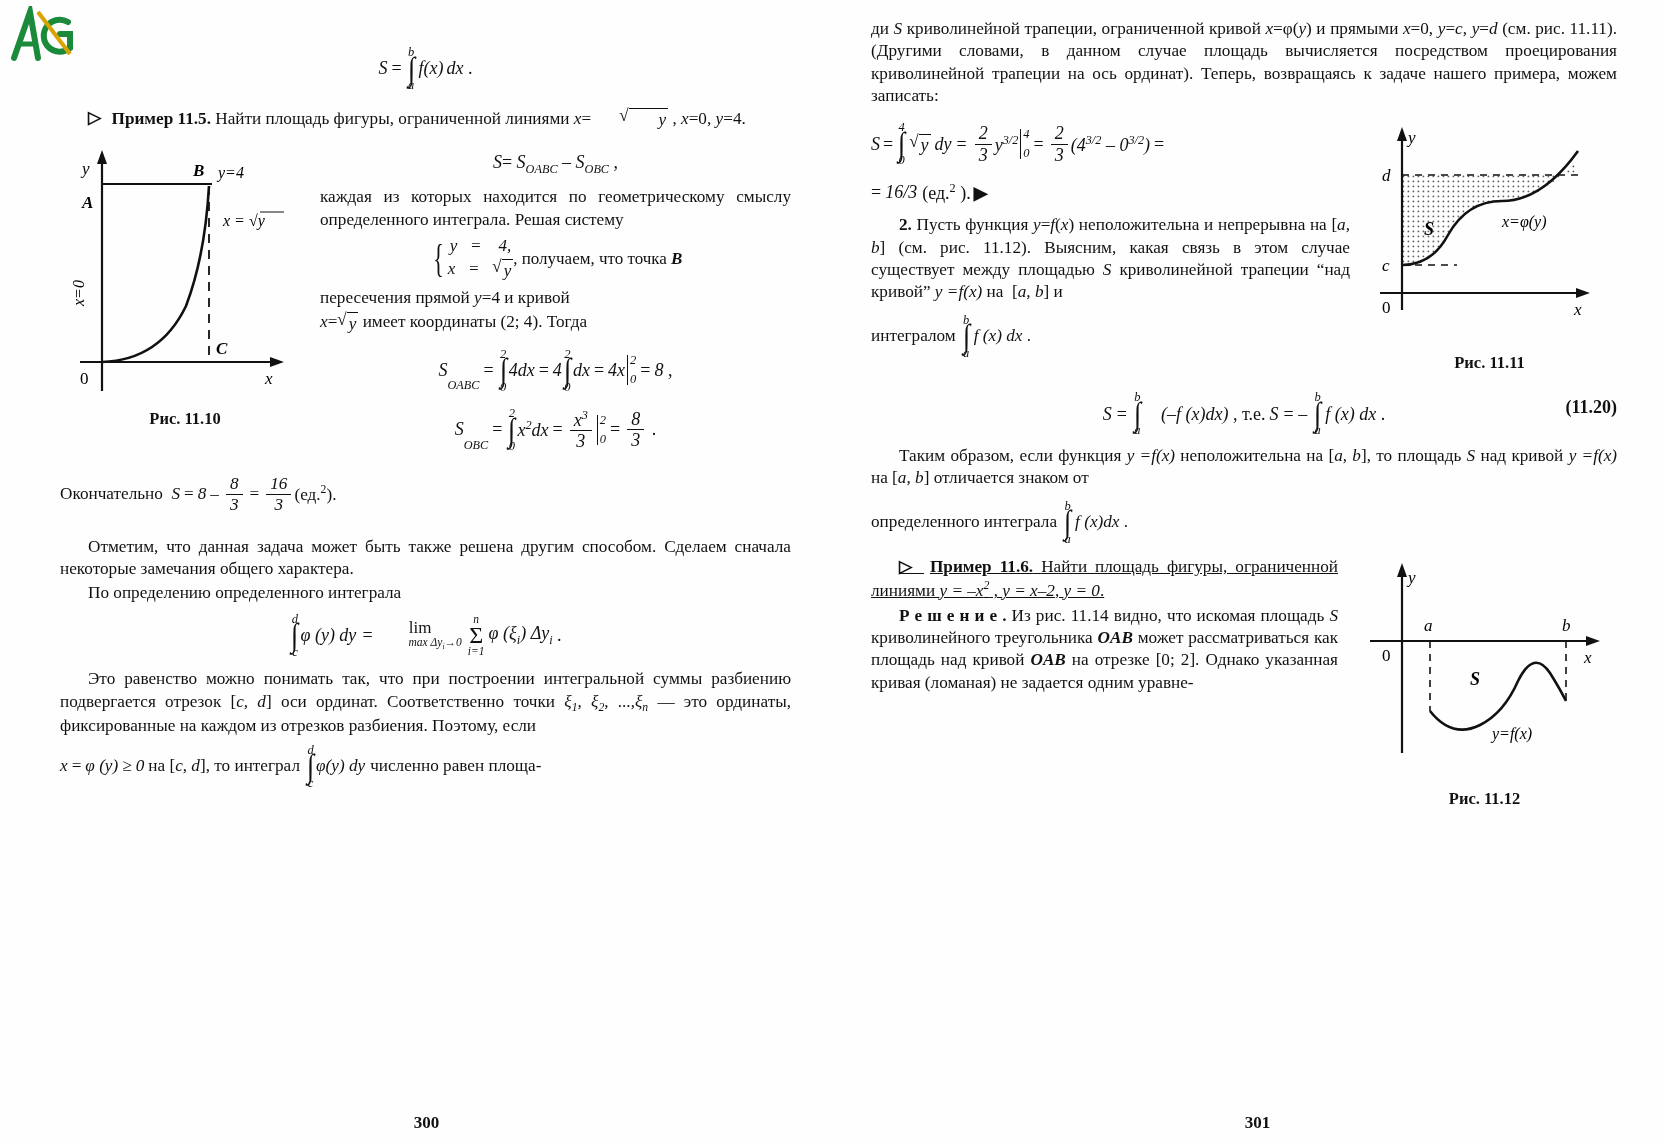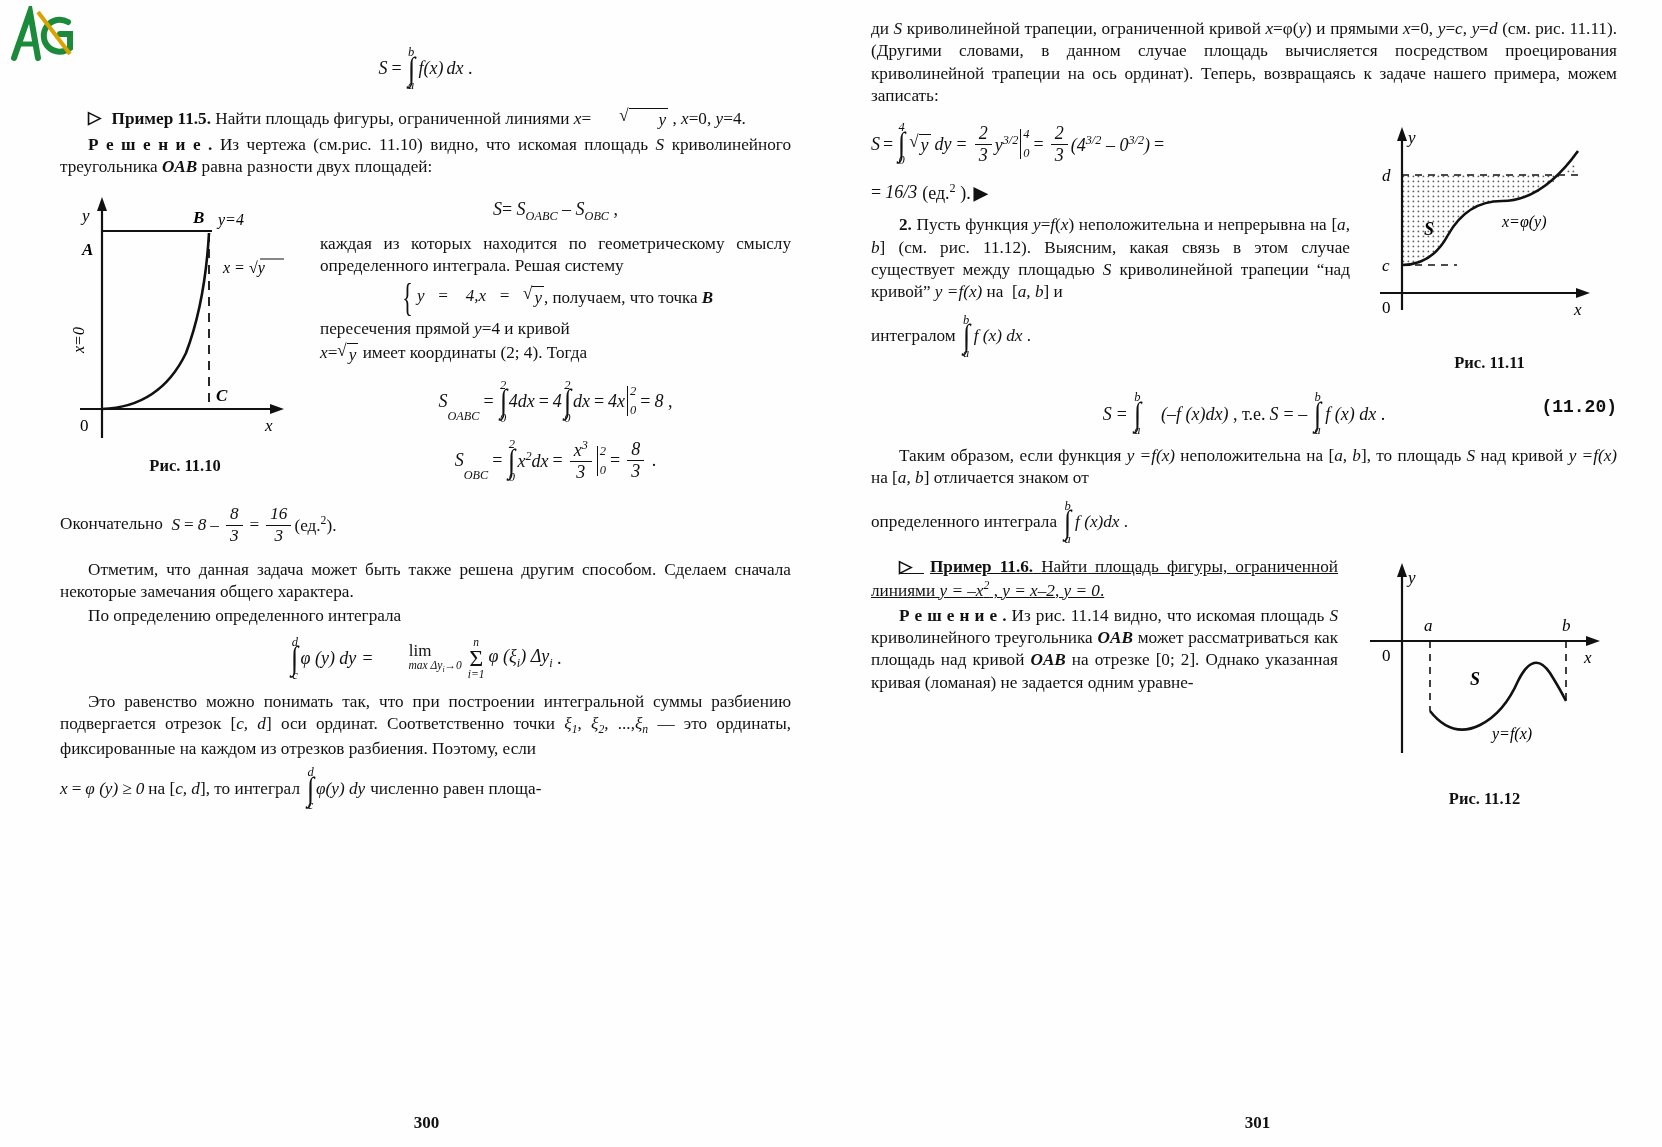--- a/index.html
+++ b/index.html
@@ -81,24 +81,20 @@
     <span class="b">▷</span>
     <span class="b" style="padding-left:6px;">Пример 11.5.</span>
     <span>
       Найти площадь фигуры, ограниченной линиями <span class="math">x</span>=<span class="sqrt">
           <span class="sym">√</span>
           <span class="rad">y</span>
         </span> , <span class="math">x</span>=0, <span class="math">y</span>=4.
     </span>
   </p>
 
-  <p>
-    <span class="b">Р е ш е н и е .</span>
-    <span> Из чертежа (см.рис. 11.10) видно, что искомая площадь <span class="math">S</span> криволинейного треугольника <span class="math b">OAB</span> равна разности двух площадей:</span>
-  </p>
 
   <div style="display:flex;gap:10px;margin-top:4px;">
     <div style="width:250px;flex:none;">
       <svg width="248" height="265" viewBox="0 0 248 265">
 
         <line x1="42" y1="255" x2="42" y2="22" stroke="#111" stroke-width="2.2"></line>
         <polygon points="42,14 37,28 47,28" fill="#111"></polygon>
 
         <line x1="20" y1="226" x2="215" y2="226" stroke="#111" stroke-width="2.2"></line>
         <polygon points="224,226 210,221 210,231" fill="#111"></polygon>
@@ -124,21 +120,21 @@
     </div>
 
     <div style="flex:1;">
       <div class="eq-block" style="margin:16px 0 10px 0;">
         <span class="math">S</span>= <span class="math">S</span><sub class="math">OABC</sub> – <span class="math">S</span><sub class="math">OBC</sub> ,
       </div>
       <p class="noind">каждая из которых находится по геометрическому смыслу определенного интеграла. Решая систему</p>
 
       <div style="display:flex;align-items:center;justify-content:center;margin:4px 0;">
         <span style="font-size:40px;line-height:0.8;transform:scaleX(0.55);display:inline-block;">{</span>
-        <span style="display:inline-flex;flex-direction:row;font-style:italic;font-size:17px;line-height:1.35;">
+        <span style="display:inline-flex;flex-direction:column;font-style:italic;font-size:17px;line-height:1.35;align-items:center;">
           <span>y&nbsp;&nbsp;&nbsp;=&nbsp;&nbsp;&nbsp;&nbsp;4,</span>
           <span>x&nbsp;&nbsp;&nbsp;=&nbsp;&nbsp;&nbsp;<span class="sqrt">
                 <span class="sym">√</span>
                 <span class="rad">y</span>
               </span></span>
         </span>
         <span style="font-size:17px;">, получаем, что точка <span class="math b">B</span></span>
       </div>
 
       <p class="noind">пересечения прямой <span class="math">y</span>=4 и кривой</p>
@@ -223,21 +219,21 @@
         </span>
         <span style="padding:0 4px;">=</span>
     <span class="frac">
           <span class="num">16</span>
           <span class="den">3</span>
         </span>
         <span>(ед.<sup>2</sup>).</span>
       </span>
   </p>
 
-  <p style="margin-top:14px;">Отметим, что данная задача может быть также решена другим способом. Сделаем сначала некоторые замечания общего характера.</p>
+  <p style="margin-top:22px;">Отметим, что данная задача может быть также решена другим способом. Сделаем сначала некоторые замечания общего характера.</p>
   <p>По определению определенного интеграла</p>
 
   <div class="eq-block" style="margin-top:8px;">
     <span class="mrow">
       <span class="intbox">
           <span class="lim">d</span>
           <span class="intg">∫</span>
           <span class="lim">c</span>
         </span>
       <span class="math">φ&nbsp;(y)&nbsp;dy</span>
@@ -394,21 +390,21 @@
       <span class="math" style="padding-left:4px;">S</span>
         <span style="padding:0 5px;">= –</span>
       <span class="intbox">
           <span class="lim">b</span>
           <span class="intg">∫</span>
           <span class="lim">a</span>
         </span>
       <span class="math" style="padding-left:2px;">f&nbsp;(x)&nbsp;dx</span>
         <span>&nbsp;.</span>
     </span>
-    <span class="b" style="position:absolute;right:0;top:6px;font-family:Liberation Mono, monospace;">(11.20)</span>
+    <span class="b" style="position:absolute;right:0;top:6px;">(11.20)</span>
   </div>
 
   <p style="margin-top:8px;">
     Таким образом, если функция <span class="math">y =f(x)</span> неположительна на [<span class="math">a, b</span>], то площадь <span class="math">S</span> над кривой <span class="math">y =f(x)</span> на [<span class="math">a, b</span>] отличается знаком от
   </p>
 
   <p class="noind" style="margin-top:10px;">
     <span class="mrow">определенного интеграла
       <span class="intbox" style="margin-left:6px;">
           <span class="lim">b</span>

